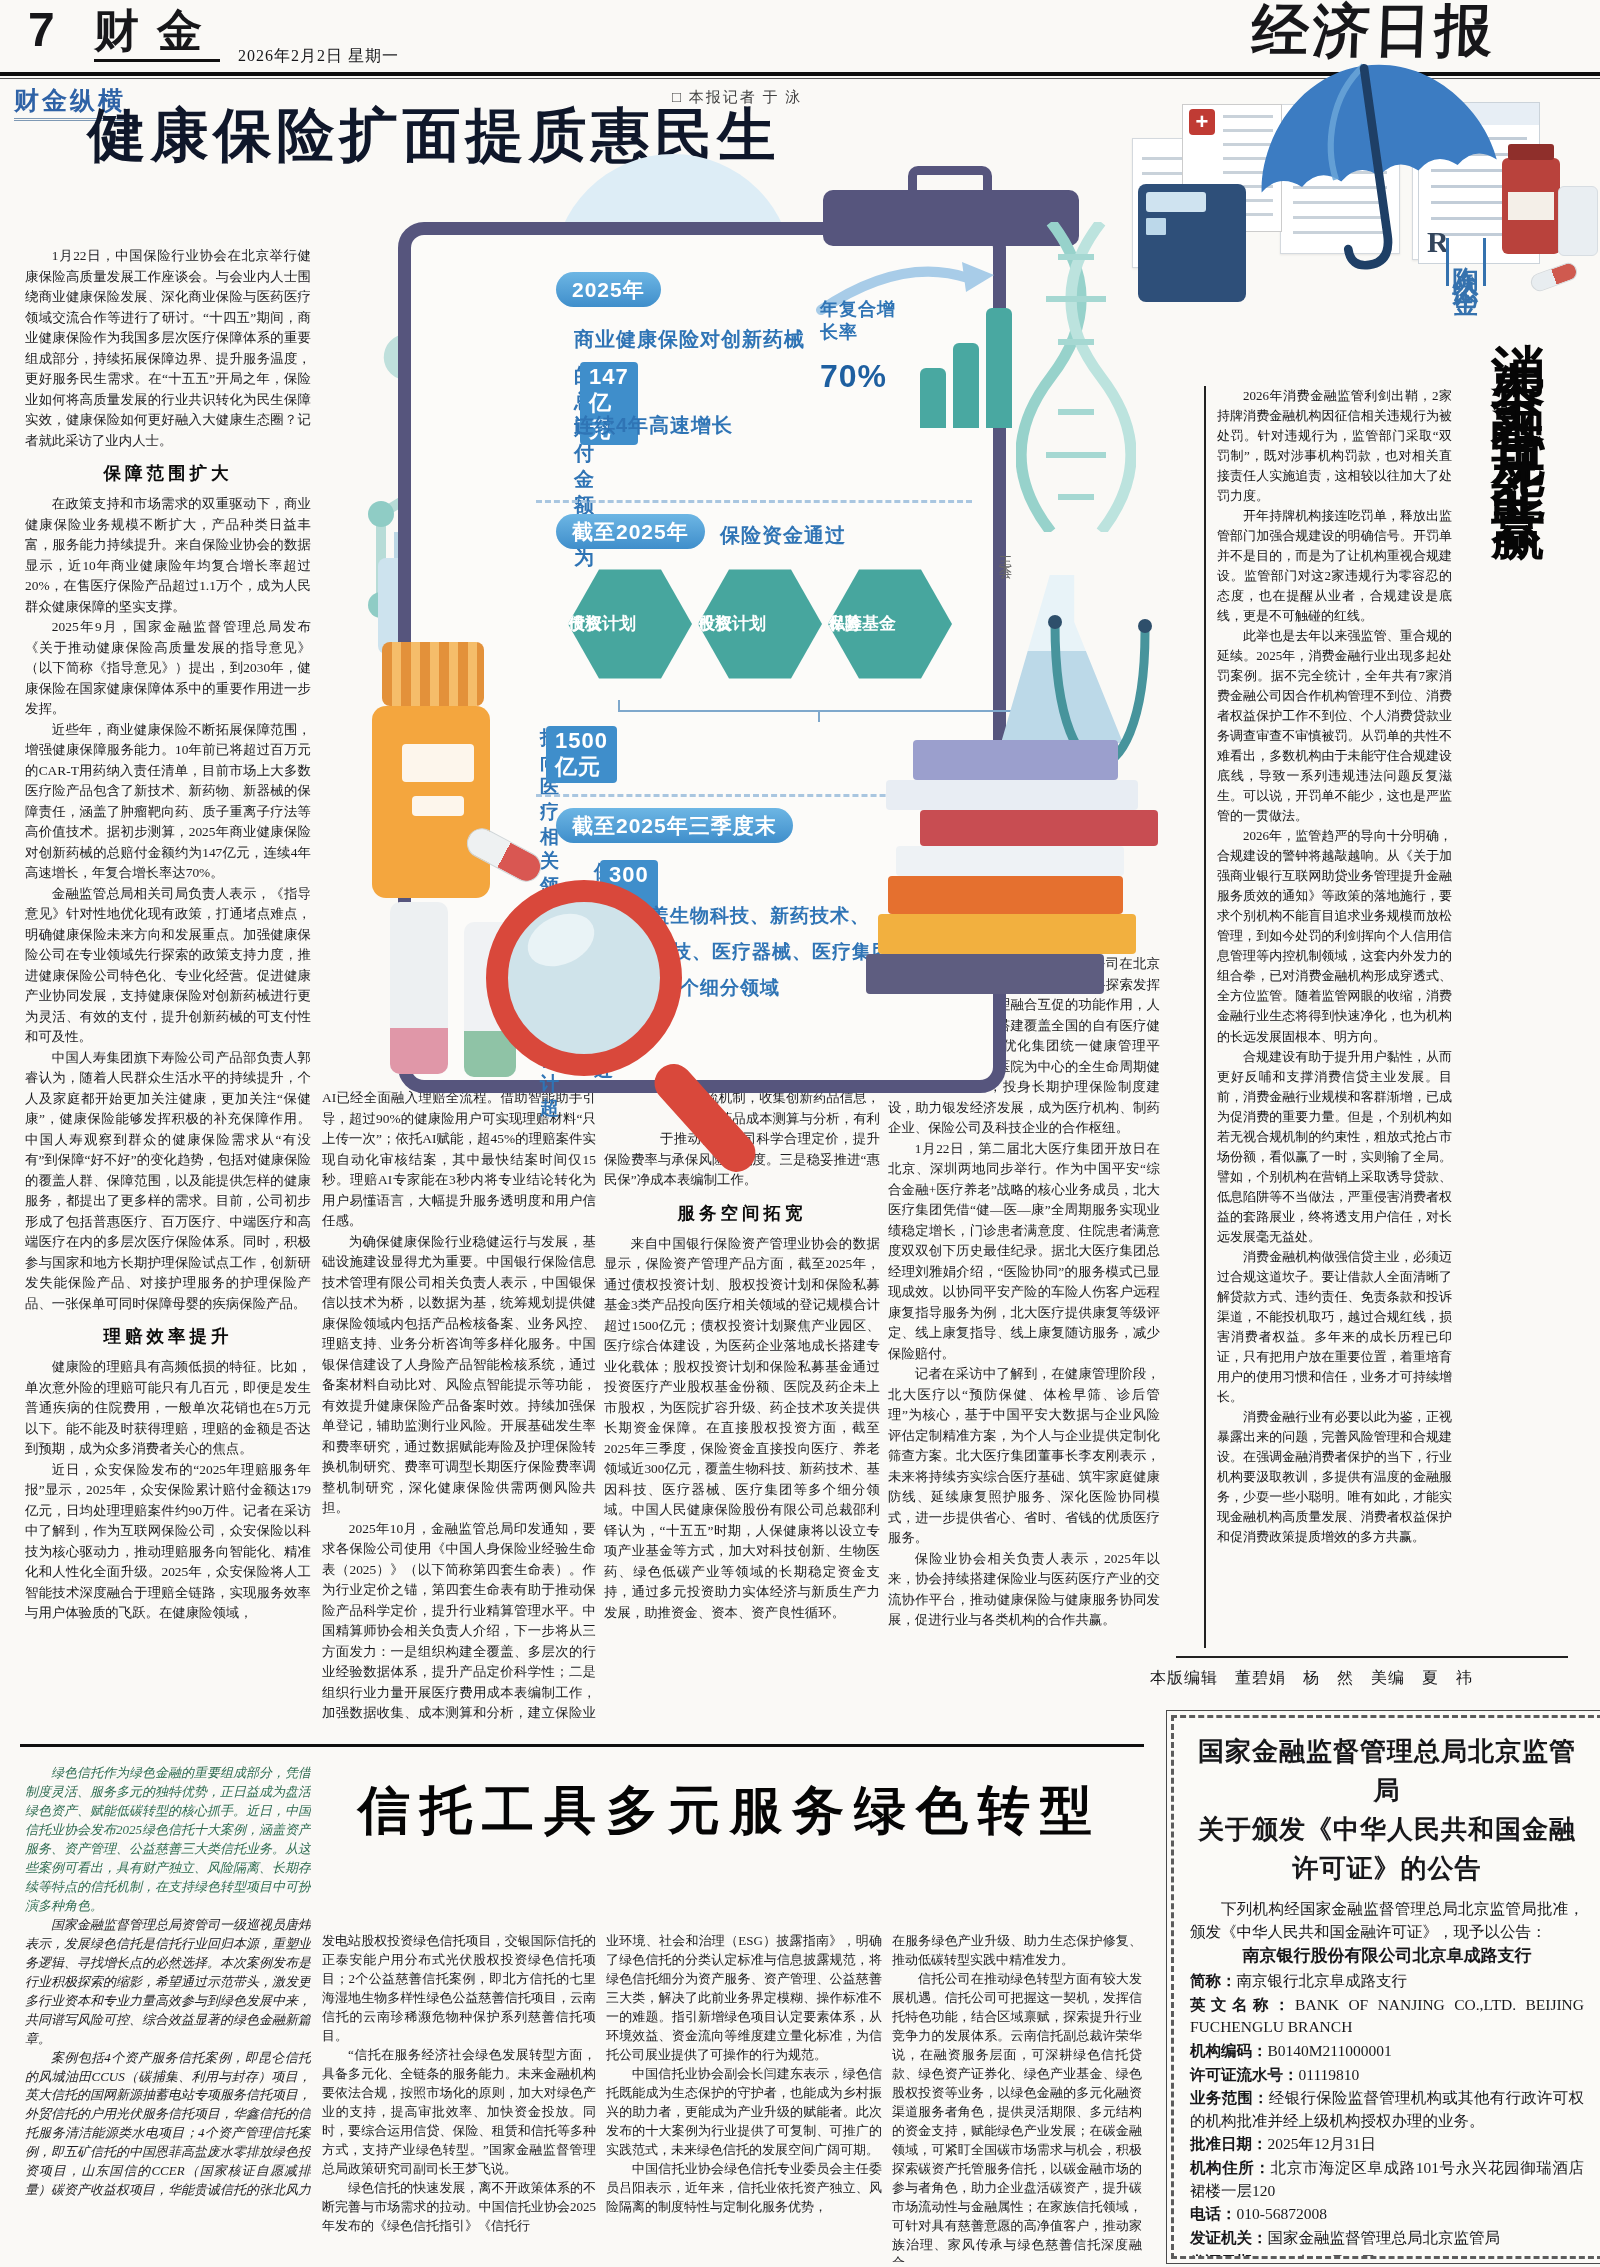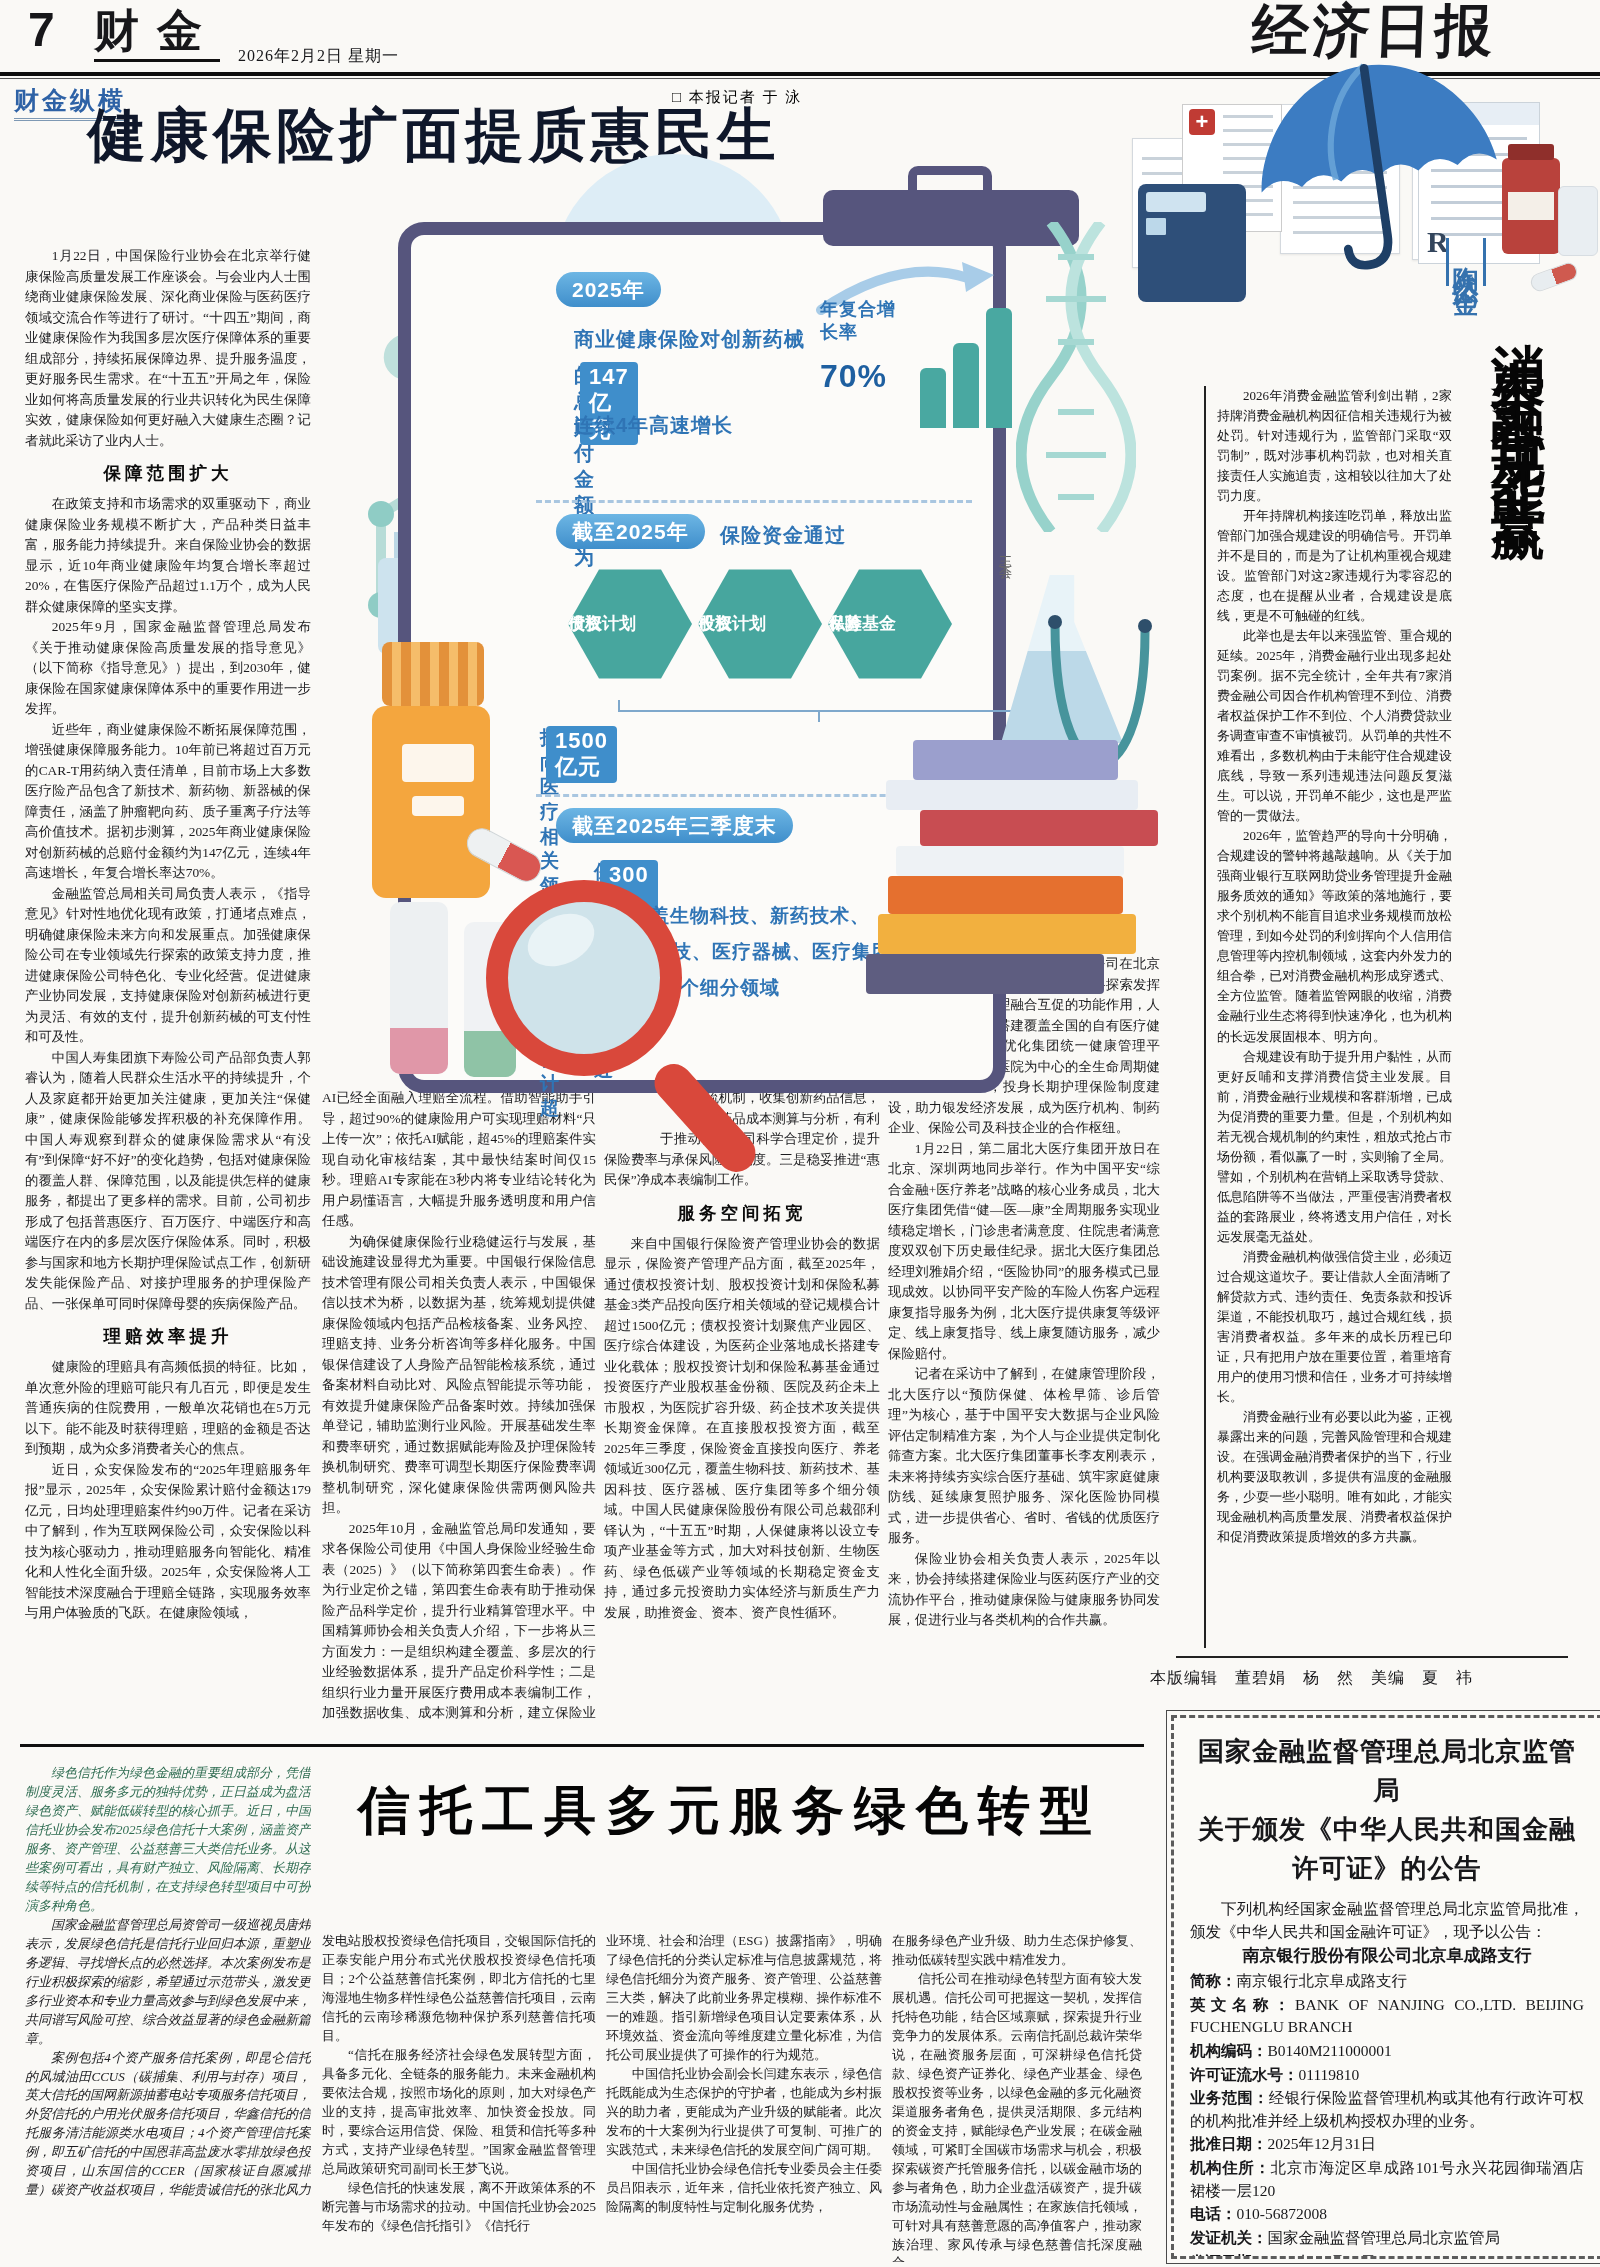--- a/index.html
+++ b/index.html
@@ -7,21 +7,21 @@
         font-family:"Liberation Serif",serif;color:#17171a;overflow:hidden;}
   
   .hdr-num{position:absolute;left:28px;top:6px;font:900 48px/1 "Liberation Sans",sans-serif;}
   .hdr-sec{position:absolute;left:94px;top:8px;font:900 45px/1 "Liberation Sans",sans-serif;letter-spacing:18px;border-bottom:3px solid #111;padding-bottom:6px;}
   .hdr-date{position:absolute;left:238px;top:46px;font-size:16px;letter-spacing:1px;}
   .masthead{position:absolute;left:1252px;top:0px;width:346px;font:900 57px/1.1 "Liberation Serif",serif;letter-spacing:4px;transform:skewX(-2deg);}
   .hdr-rule{position:absolute;left:0;top:72px;width:1600px;height:4px;background:#0e0e0e;}
   .hdr-rule2{position:absolute;left:0;top:78px;width:1600px;height:1px;background:#555;}
   .kicker{position:absolute;left:14px;top:88px;font:700 25px/1 "Liberation Sans",sans-serif;color:#2e62a6;
           border-bottom:3px double #7e99b4;padding-bottom:5px;letter-spacing:3px;}
-  .main-byline{position:absolute;left:672px;top:88px;font-size:15px;color:#000000;letter-spacing:2px;}
+  .main-byline{position:absolute;left:672px;top:88px;font-size:15px;color:#404040;letter-spacing:2px;}
   .main-title{position:absolute;left:72px;top:100px;width:724px;text-align:center;
               font:900 58px/1.2 "Liberation Sans",sans-serif;letter-spacing:5px;color:#0f172a;}
   
   .col{position:absolute;text-align:justify;font-size:13.4px;line-height:1.53;overflow:hidden;color:#1b1b1e;}
   .col p{margin:0;text-indent:2em;}
   .col p.cont{text-indent:0;}
   .col h4.sub{margin:12px 0 10px;text-align:center;font:700 17.5px/1.2 "Liberation Sans",sans-serif;letter-spacing:4px;color:#0c0c0c;}
   #col1{left:25px;top:246px;width:286px;height:1480px;}
   #col2{left:322px;top:1088px;width:274px;height:638px;}
   #col3{left:604px;top:1088px;width:276px;height:638px;}

